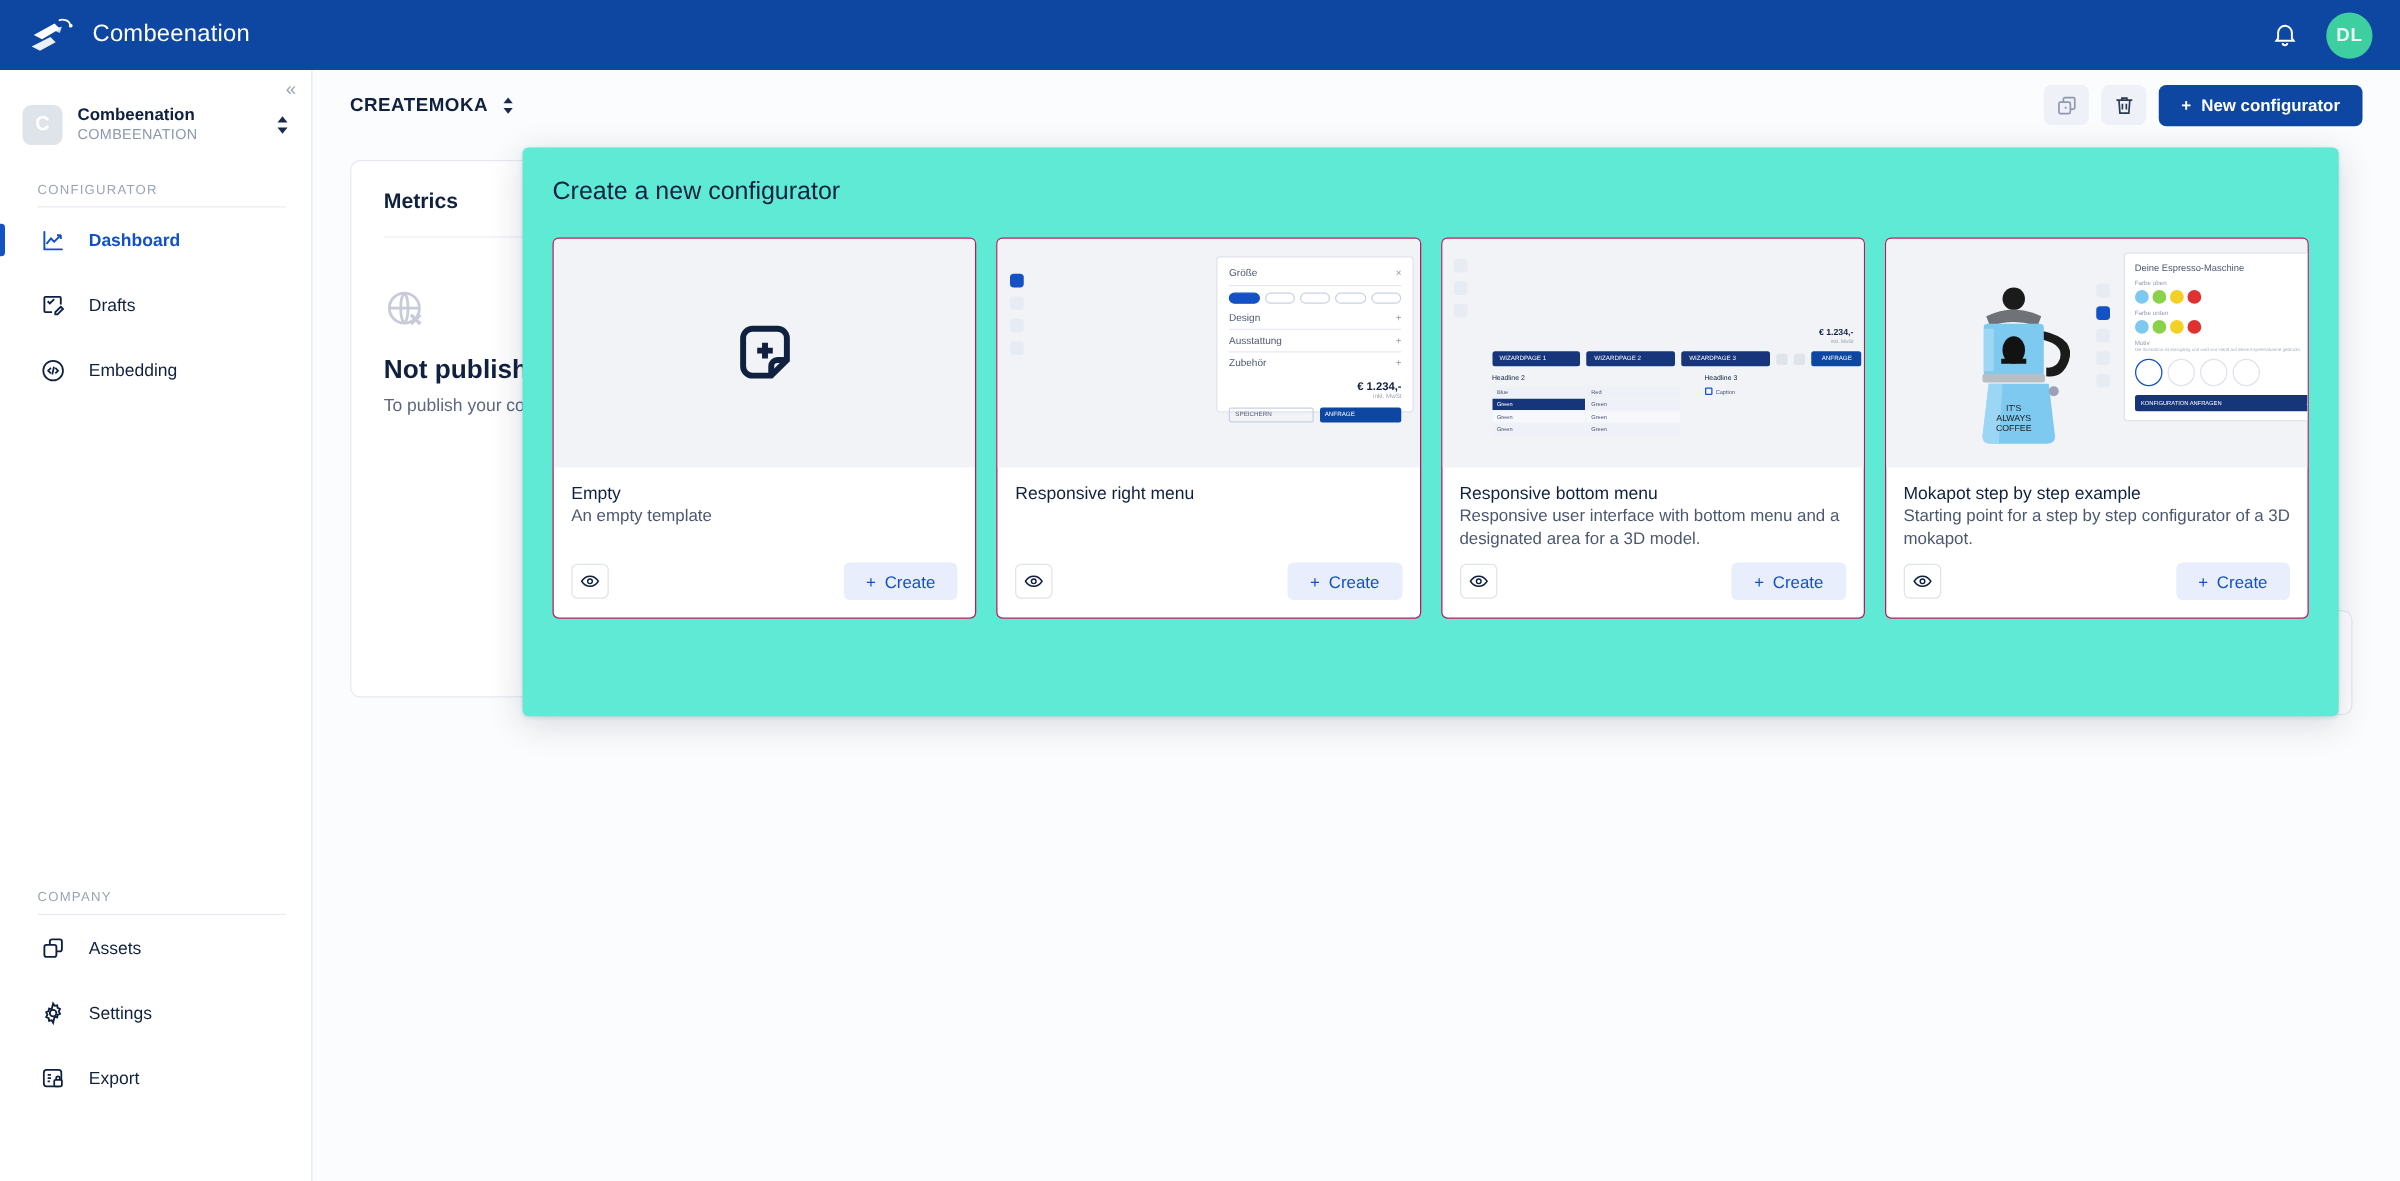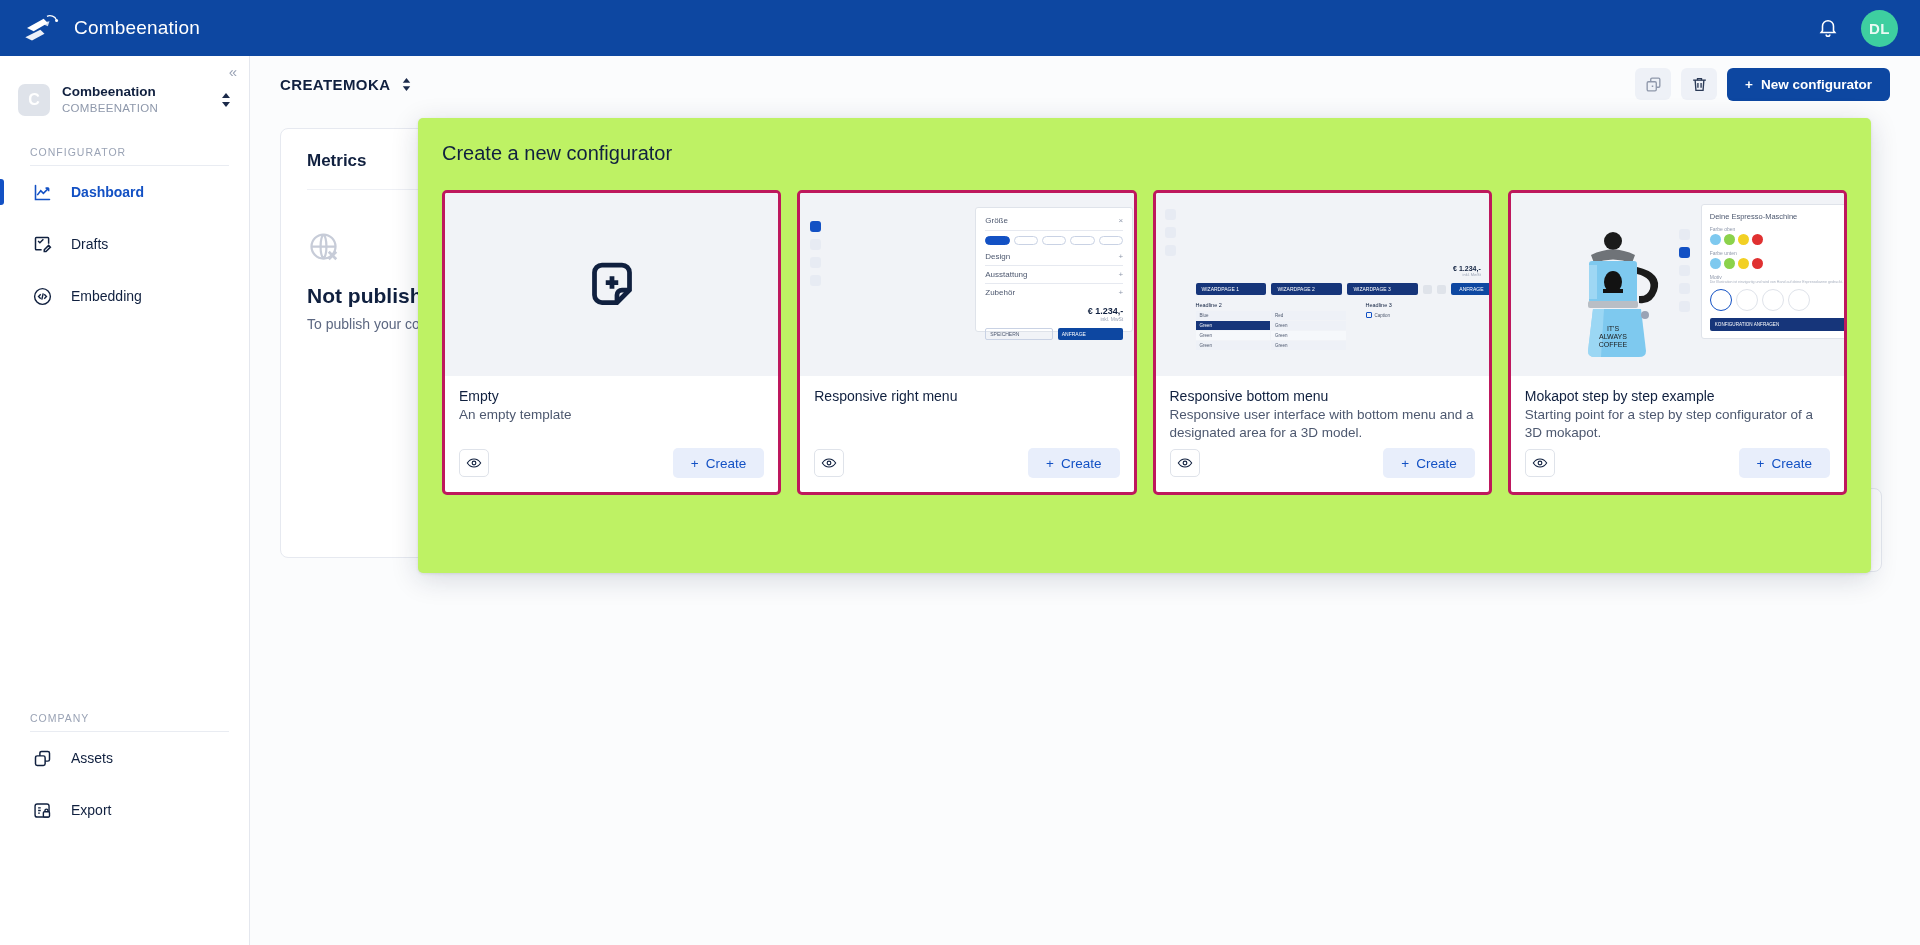--- a/index.html
+++ b/index.html
@@ -117,29 +117,29 @@
   .open-btn {
     background: #0d47a1; color: #fff; border: none; border-radius: 5px;
     height: 32px; padding: 0 18px; font-size: 13.5px; font-weight: bold; cursor: pointer;
     font-family: "Liberation Sans", sans-serif;
   }
 
   
   .modal-scrim { position: absolute; inset: 0; z-index: 50; }
   .modal {
     position: absolute; left: 418px; top: 118px; width: 1453px; height: 455px;
-    background: #bef264; border-radius: 5px;
+    background: #5eead4; border-radius: 5px;
     box-shadow: 0 6px 28px rgba(16,32,63,.16), 0 1px 3px rgba(16,32,63,.10);
     z-index: 60; padding: 24px 24px 16px 24px;
   }
   .modal-title { font-size: 20px; color: #10203f; }
   .modal-sub { font-size: 13.5px; color: #5c6781; margin-top: 7px; }
   .tpl-row { display: flex; gap: 16px; margin-top: 25px; }
   .tpl-card {
-    width: 344px; height: 305px; border: 3px solid #be185d; border-radius: 5px;
+    width: 344px; height: 305px; border: 1px solid #be185d; border-radius: 5px;
     background: #fff; display: flex; flex-direction: column; overflow: hidden;
   }
   .tpl-thumb {
     height: 183px; background: #f1f3f7; position: relative; overflow: hidden;
     display: flex; align-items: center; justify-content: center;
   }
   .tpl-body { padding: 12px 14px 0 14px; flex: 1; display: flex; flex-direction: column; }
   .tpl-name { font-size: 14px; color: #10203f; }
   .tpl-desc { font-size: 13.5px; color: #4b5costs; }
   .tpl-desc { font-size: 13.5px; color: #4d586f; line-height: 1.35; margin-top: 2px; }
@@ -250,20 +250,27 @@
 
       <div class="nav-item">
         <svg class="nav-ico" viewBox="0 0 24 24" fill="none" stroke="#10203f" stroke-width="1.7">
           <rect x="9" y="4" width="11" height="11" rx="2"></rect>
           <rect x="4" y="9" width="11" height="11" rx="2" fill="#fff"></rect>
         </svg>
         <span>Assets</span>
       </div>
 
 
+      <div class="nav-item">
+        <svg class="nav-ico" viewBox="0 0 24 24" fill="none" stroke="#10203f" stroke-width="1.7">
+          <circle cx="12" cy="12" r="3"></circle>
+          <path d="M12 3.2l1.3 2.1 2.4-.5.4 2.4 2.2 1-1.1 2.2 1.1 2.2-2.2 1-.4 2.4-2.4-.5L12 20.8l-1.3-2.3-2.4.5-.4-2.4-2.2-1 1.1-2.2-1.1-2.2 2.2-1 .4-2.4 2.4.5z"></path>
+        </svg>
+        <span>Settings</span>
+      </div>
 
       <div class="nav-item">
         <svg class="nav-ico" viewBox="0 0 24 24" fill="none" stroke="#10203f" stroke-width="1.6">
           <rect x="3.5" y="4.5" width="16" height="15" rx="2.5"></rect>
           <path d="M7 9h3M7 12h3M7 15h2"></path>
           <rect x="13" y="13.5" width="7" height="6" rx="1.2" fill="#fff"></rect>
           <path d="M14.8 13.5v-1.4a1.7 1.7 0 0 1 3.4 0v1.4"></path>
         </svg>
         <span>Export</span>
       </div>

